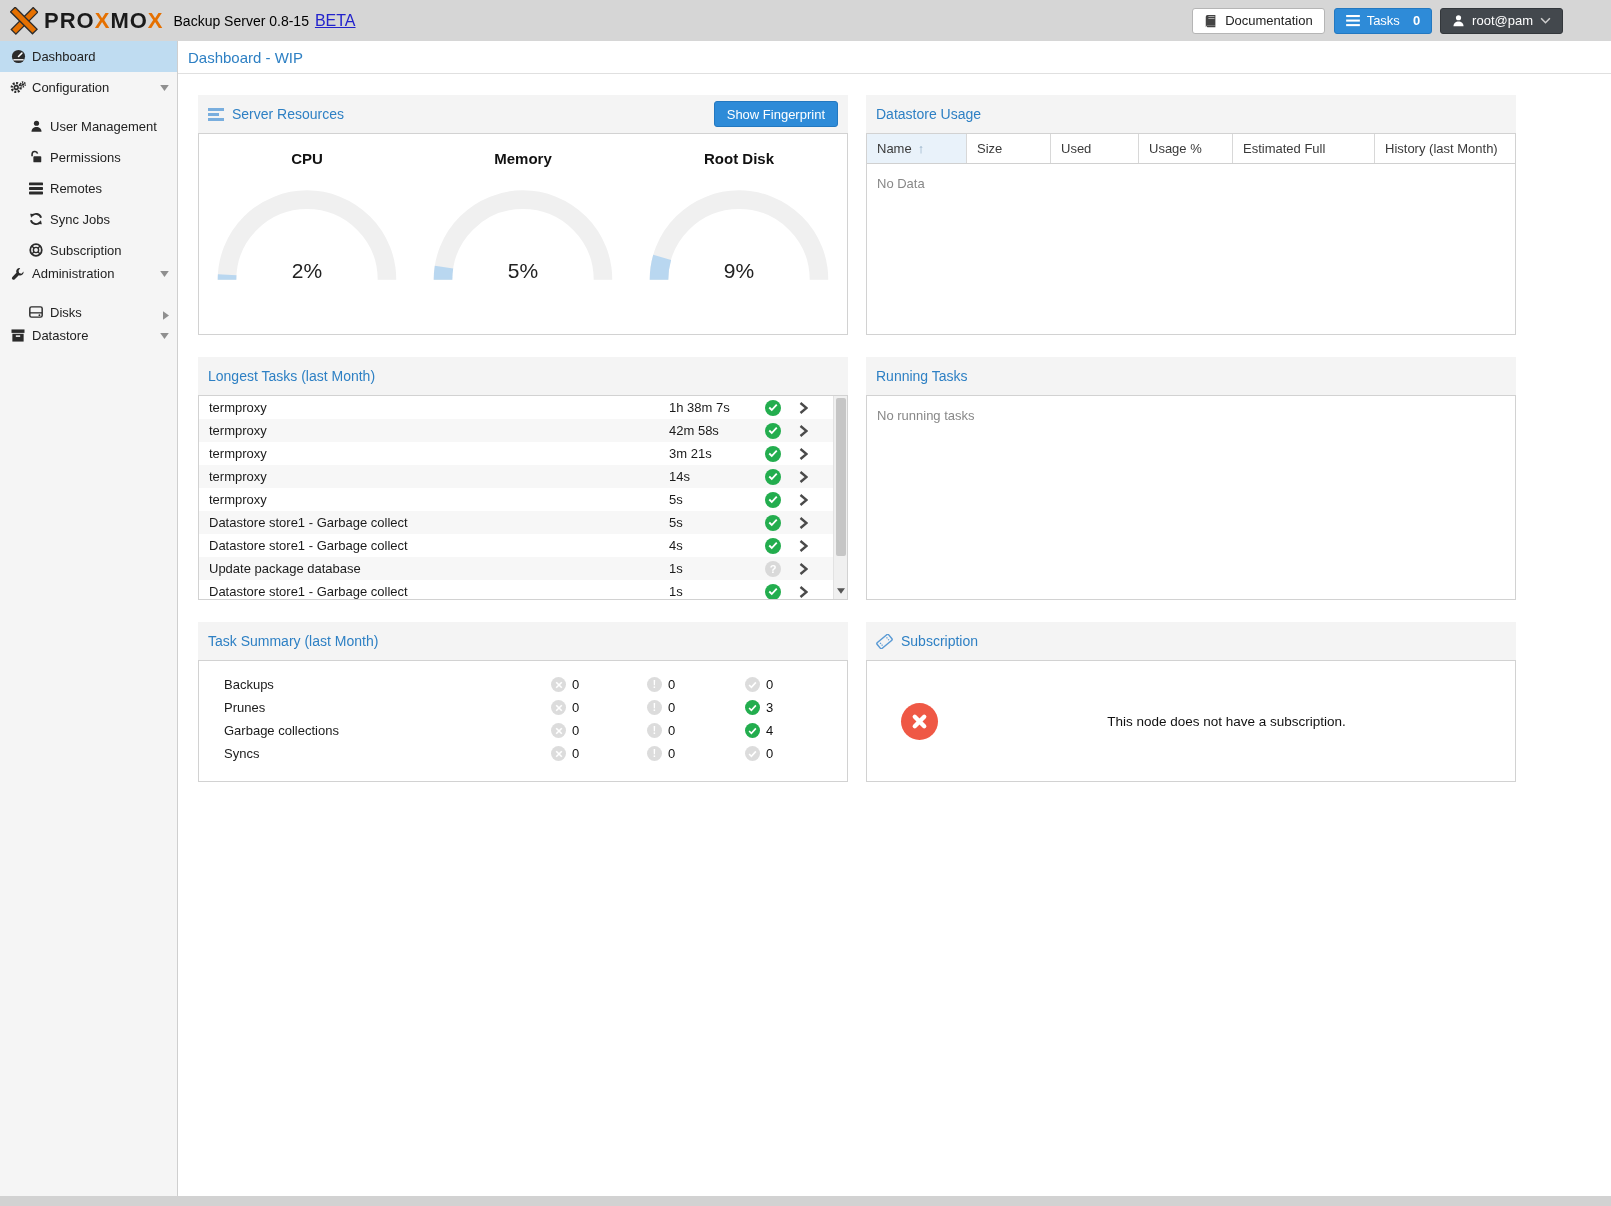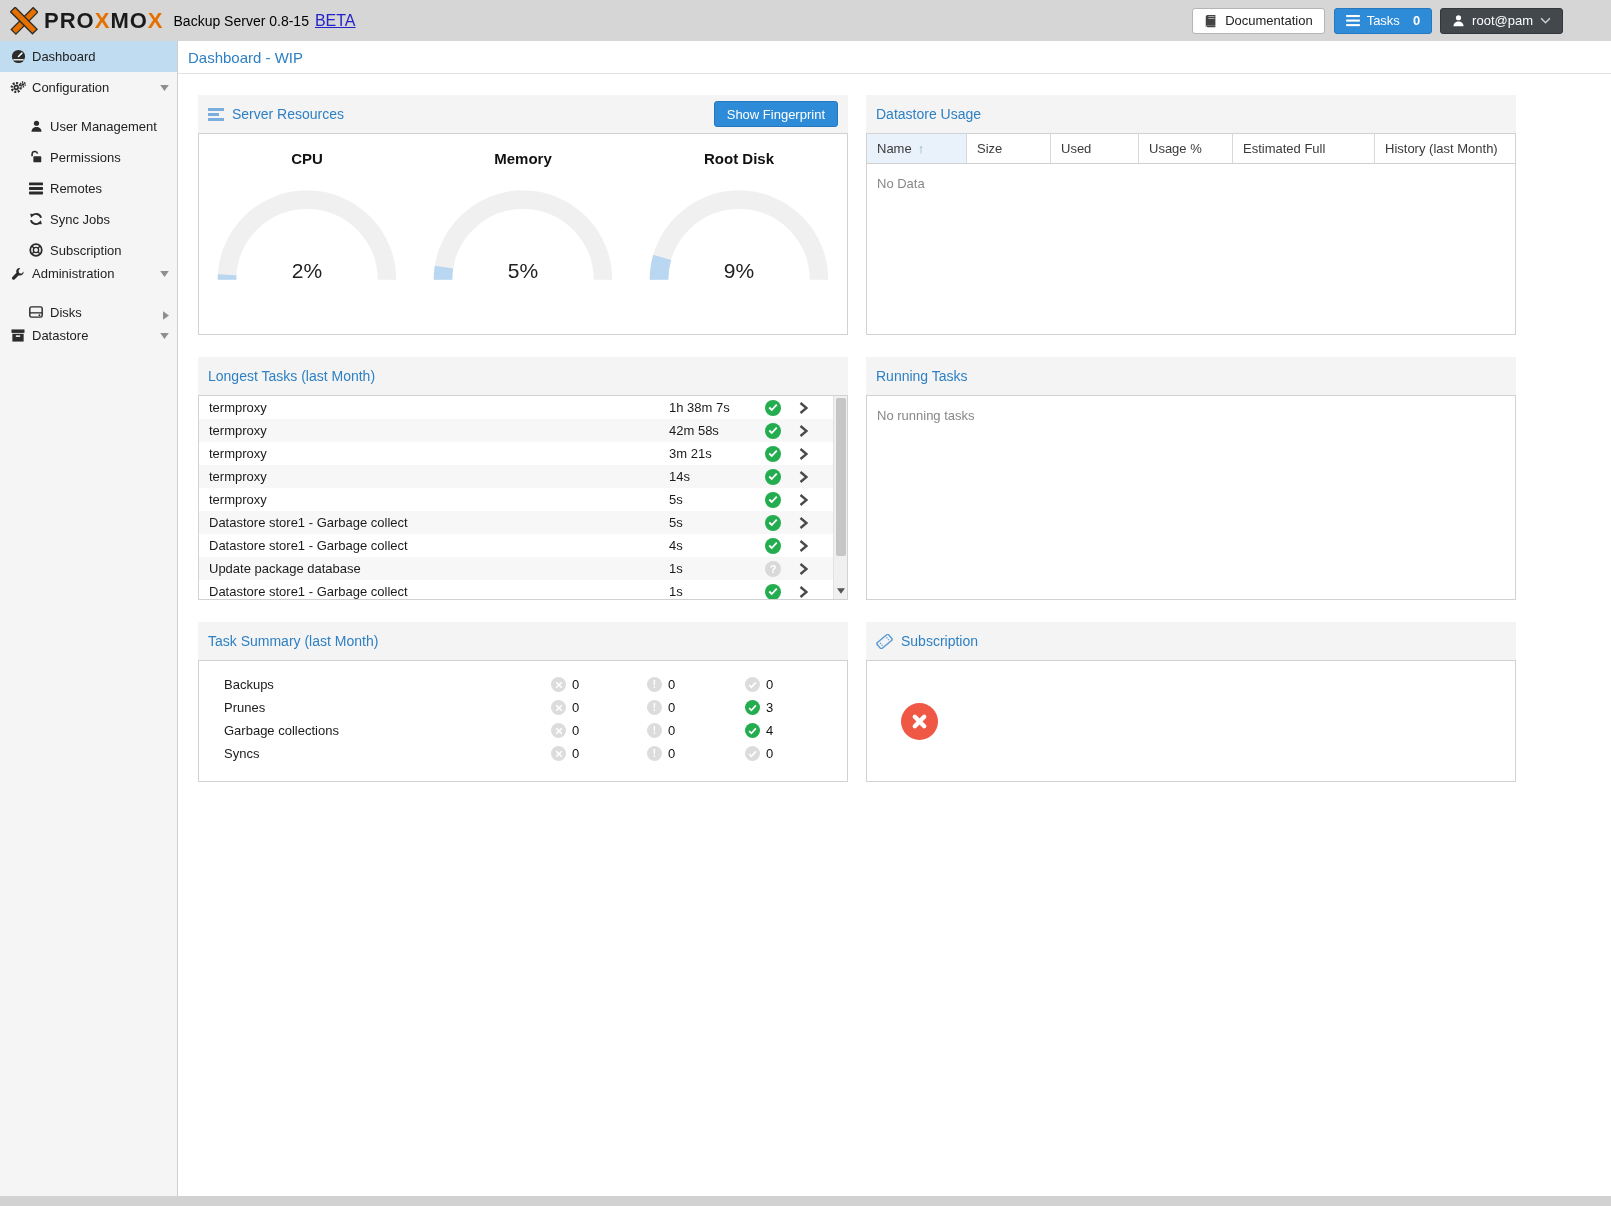--- a/index.html
+++ b/index.html
@@ -642,20 +642,21 @@
           <div class="panel-body h122">
             <div class="sub-body">
               <span class="sub-x">
                   <svg width="17" height="17" viewBox="0 0 18 18">
                     <g stroke="#fff" stroke-width="4.6" stroke-linecap="round">
                       <path d="M4 4 L14 14"></path>
                       <path d="M14 4 L4 14"></path>
                     </g>
                   </svg>
                 </span>
+              <span class="sub-msg">This node does not have a subscription.</span>
             </div>
           </div>
         </div>
 
       </div>
     </div>
   </div>
 
   <div class="bottom-strip"></div>
 </div>

